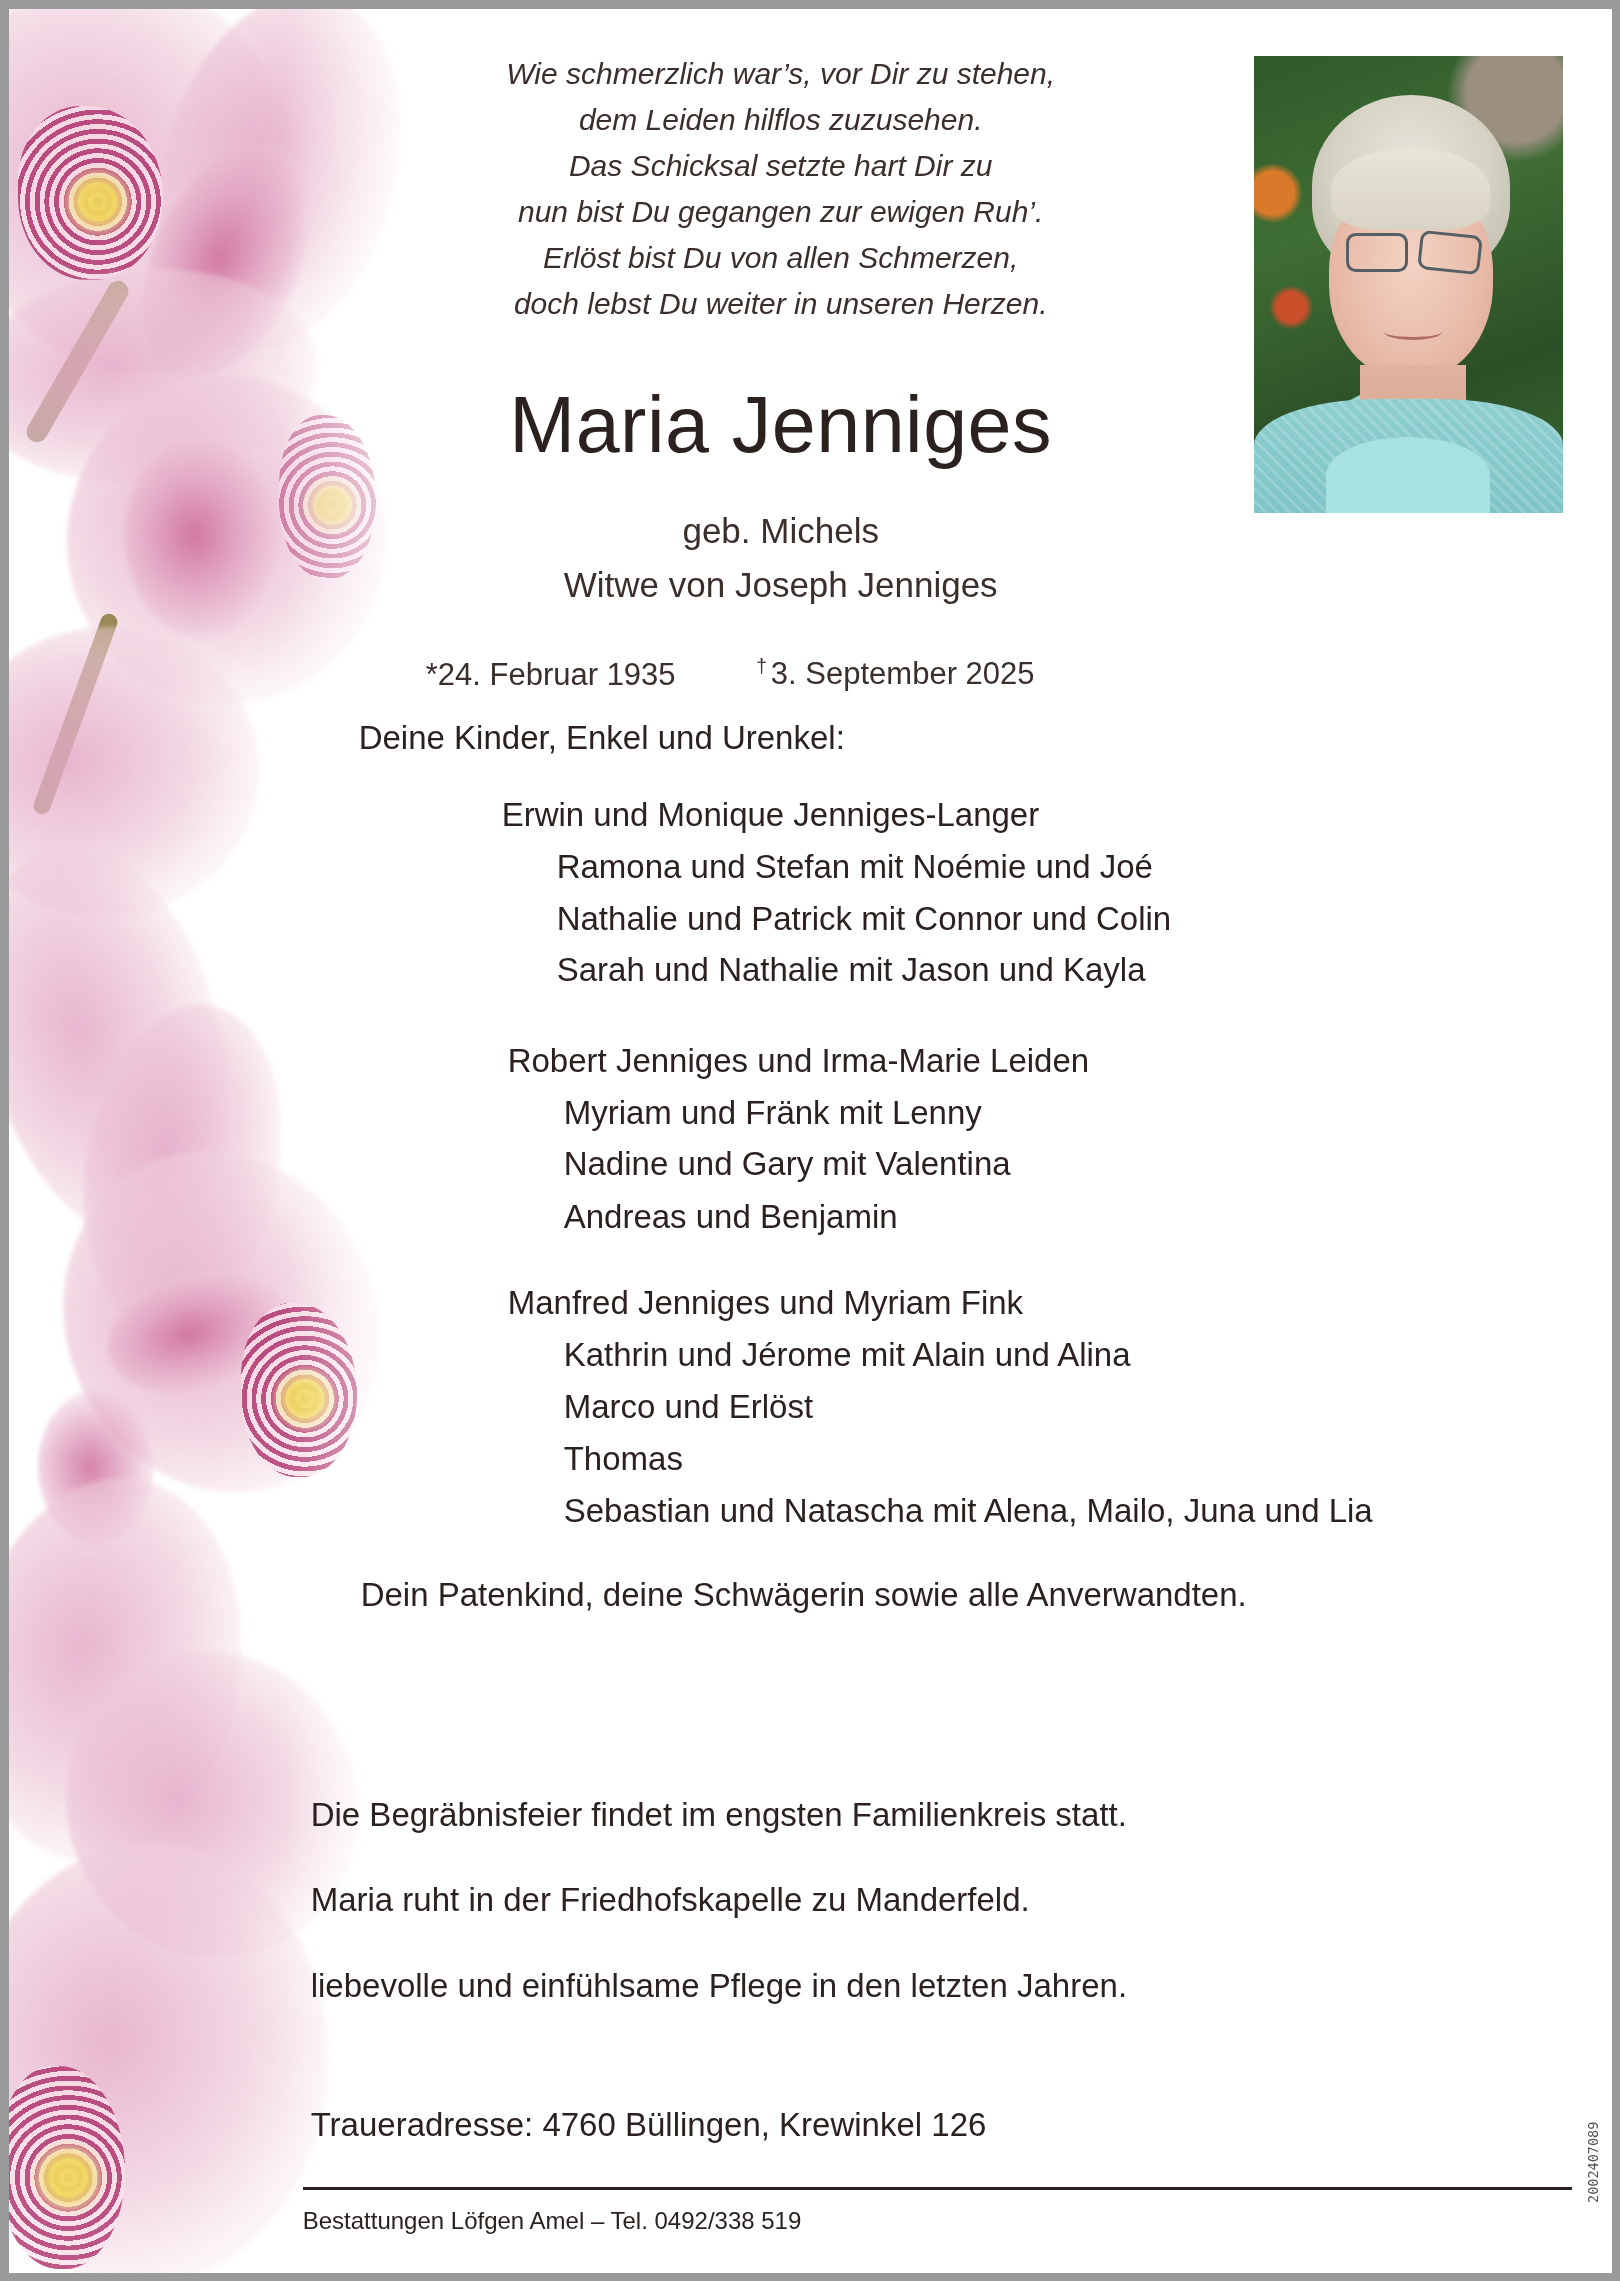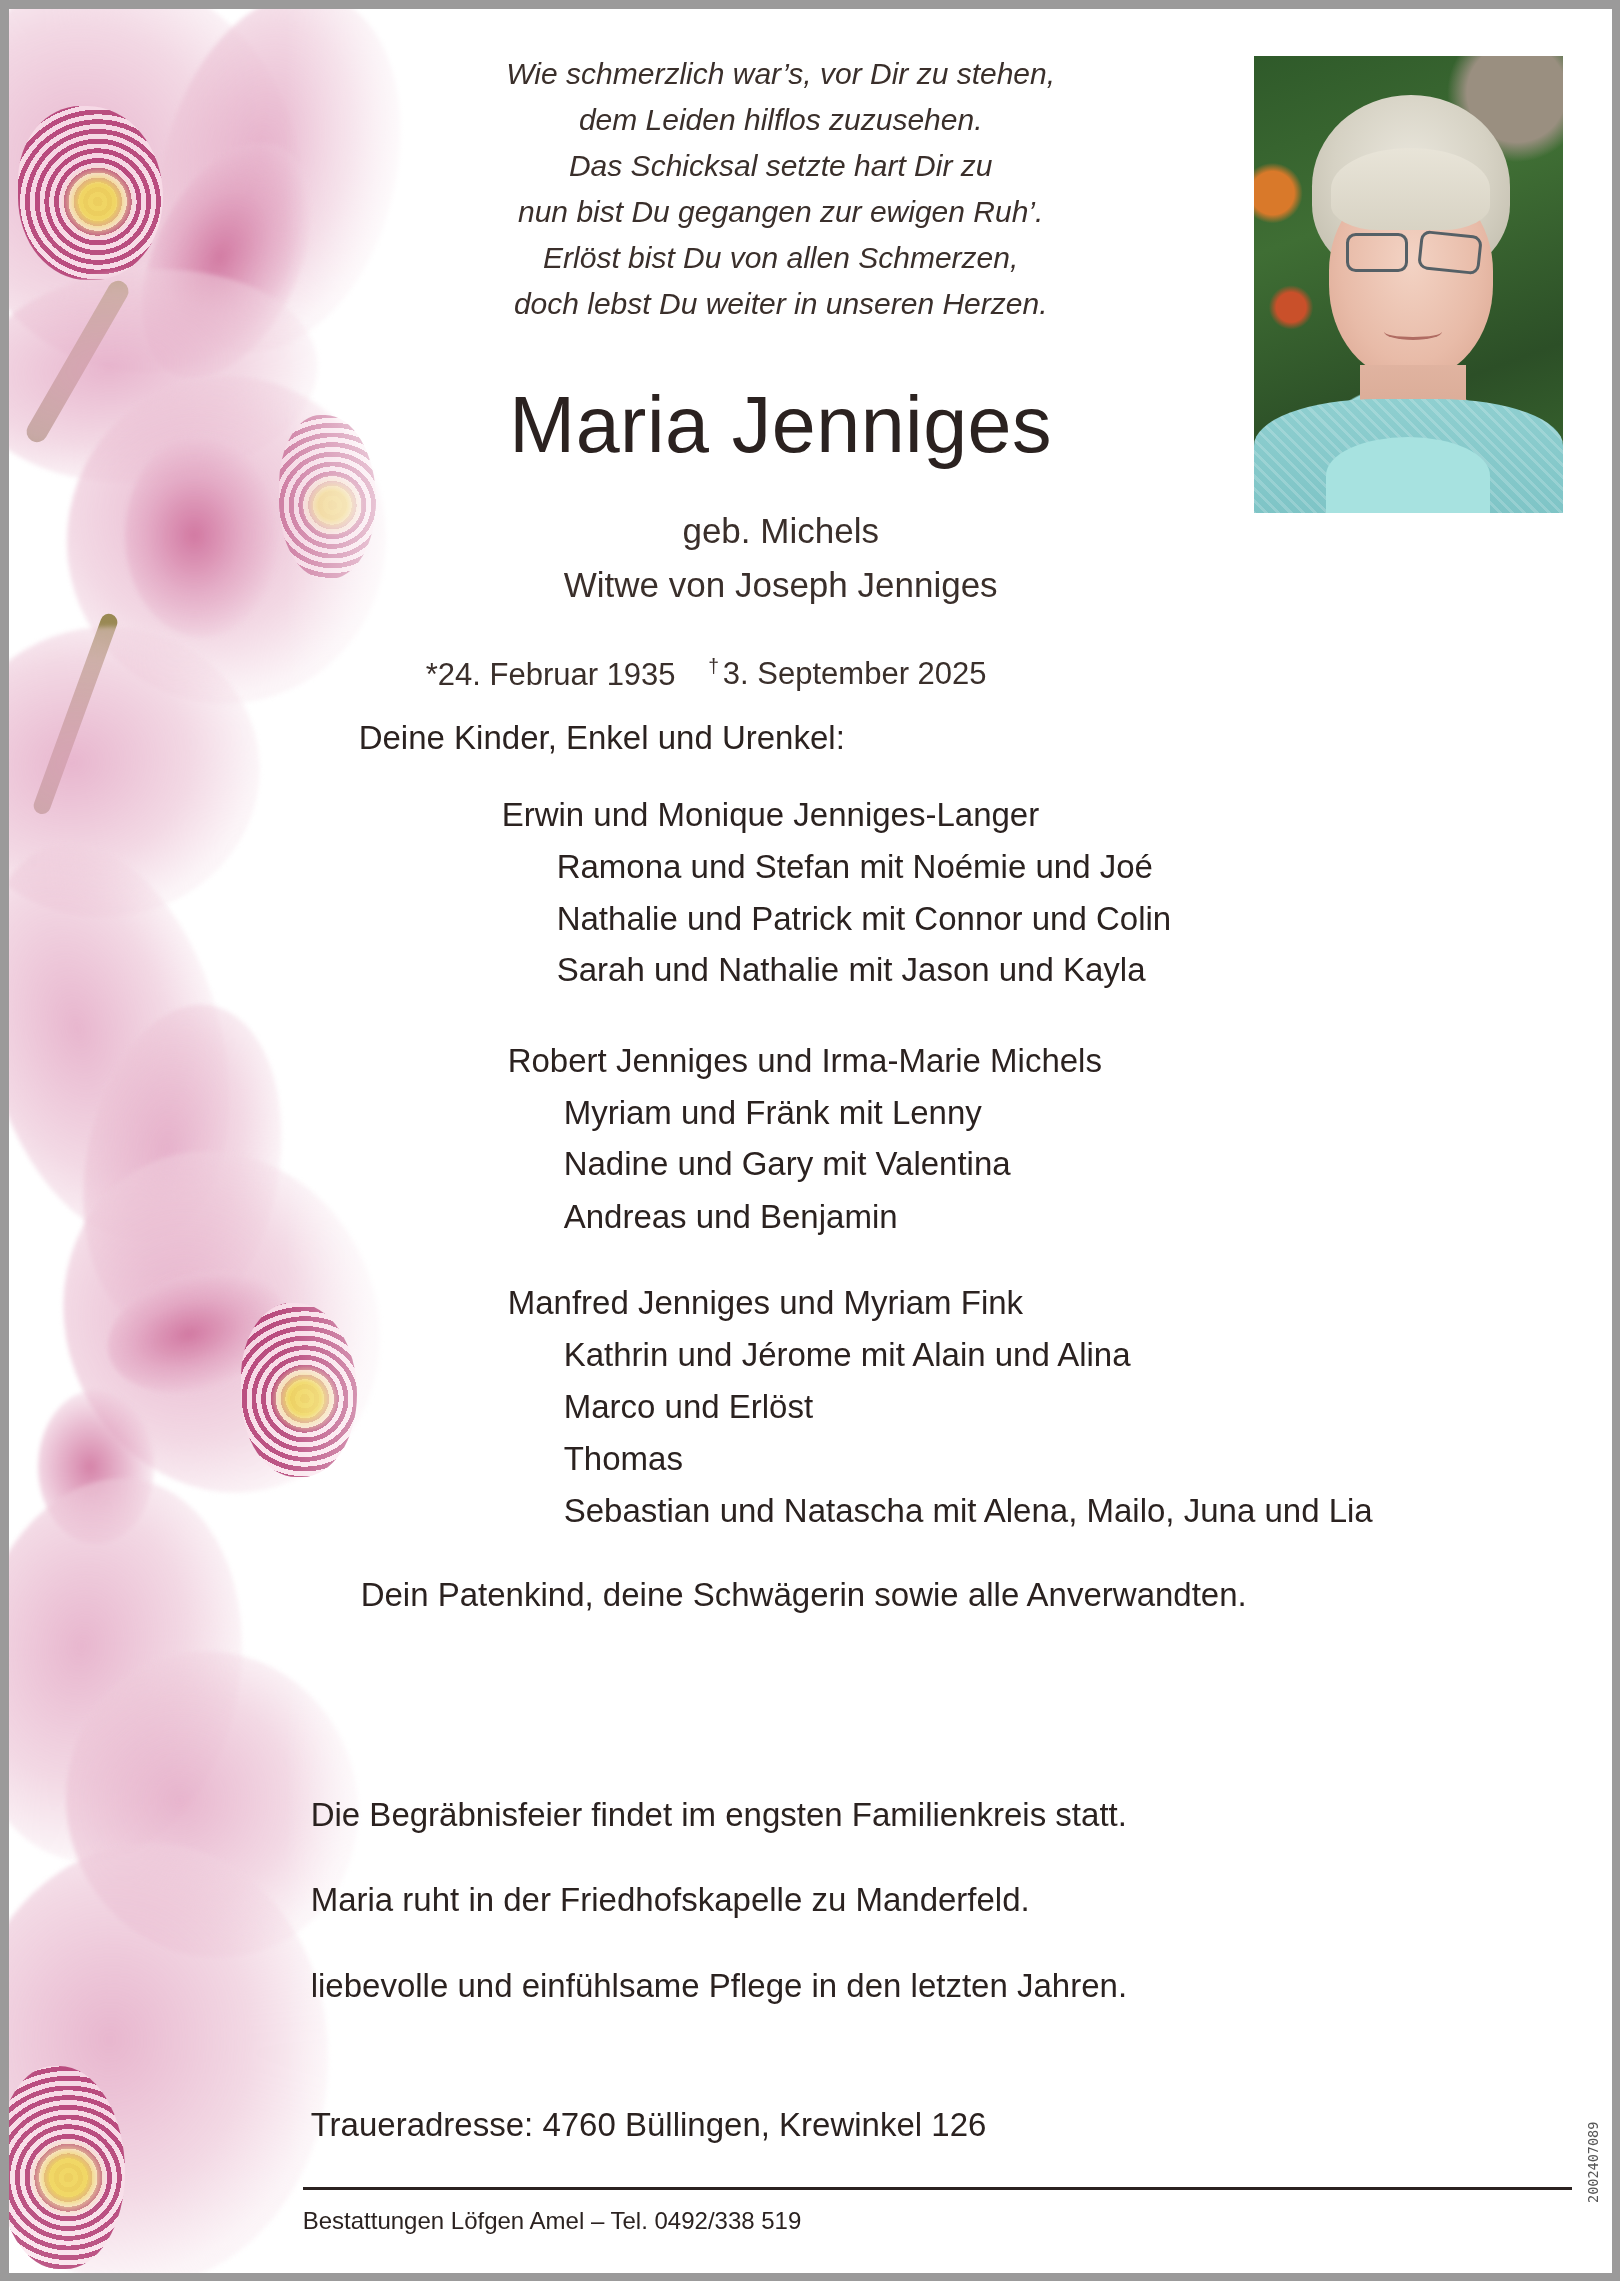--- a/index.html
+++ b/index.html
@@ -137,21 +137,21 @@
       font-size: 35px; line-height: 54px;
       font-weight: 300;
       color: #3a2f2b;
     }
     .dates {
       position: absolute; left: 417px; top: 637px;
       font-size: 31px; line-height: 42px; font-weight: 300;
       color: #3a2f2b;
       white-space: nowrap;
     }
-    .dates .death { margin-left: 24px; }
+    .dates .death { margin-left: 72px; }
     .dates sup { font-size: 19.3px; vertical-align: 11.6px; margin-right: 3.9px; }
 
     
     .family { position: absolute; left: 0; top: 0; }
     .fam-line {
       position: absolute; white-space: nowrap;
       font-size: 33px; line-height: 42px; font-weight: 500;
       color: #2b2220;
     }
 
@@ -246,21 +246,21 @@
   </div>
 
   <div class="family">
     <div class="fam-line" style="left:350px; top:708px;">Deine Kinder, Enkel und Urenkel:</div>
 
     <div class="fam-line" style="left:493px; top:785px;">Erwin und Monique Jenniges-Langer</div>
     <div class="fam-line" style="left:548px; top:837px;">Ramona und Stefan mit Noémie und Joé</div>
     <div class="fam-line" style="left:548px; top:889px;">Nathalie und Patrick mit Connor und Colin</div>
     <div class="fam-line" style="left:548px; top:940px;">Sarah und Nathalie mit Jason und Kayla</div>
 
-    <div class="fam-line" style="left:499px; top:1031px;">Robert Jenniges und Irma-Marie Michels</div>
+    <div class="fam-line" style="left:499px; top:1031px;">Robert Jenniges und Irma-Marie Leiden</div>
     <div class="fam-line" style="left:555px; top:1083px;">Myriam und Fränk mit Lenny</div>
     <div class="fam-line" style="left:555px; top:1134px;">Nadine und Gary mit Valentina</div>
     <div class="fam-line" style="left:555px; top:1187px;">Andreas und Benjamin</div>
 
     <div class="fam-line" style="left:499px; top:1273px;">Manfred Jenniges und Myriam Fink</div>
     <div class="fam-line" style="left:555px; top:1325px;">Kathrin und Jérome mit Alain und Alina</div>
     <div class="fam-line" style="left:555px; top:1377px;">Marco und Erlöst</div>
     <div class="fam-line" style="left:555px; top:1429px;">Thomas</div>
     <div class="fam-line" style="left:555px; top:1481px;">Sebastian und Natascha mit Alena, Mailo, Juna und Lia</div>
 

